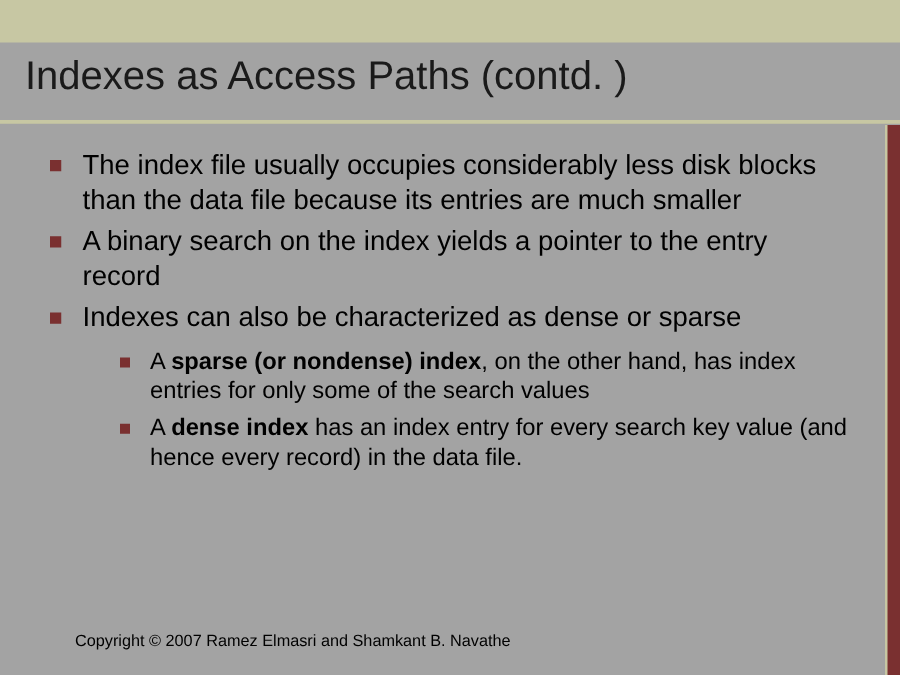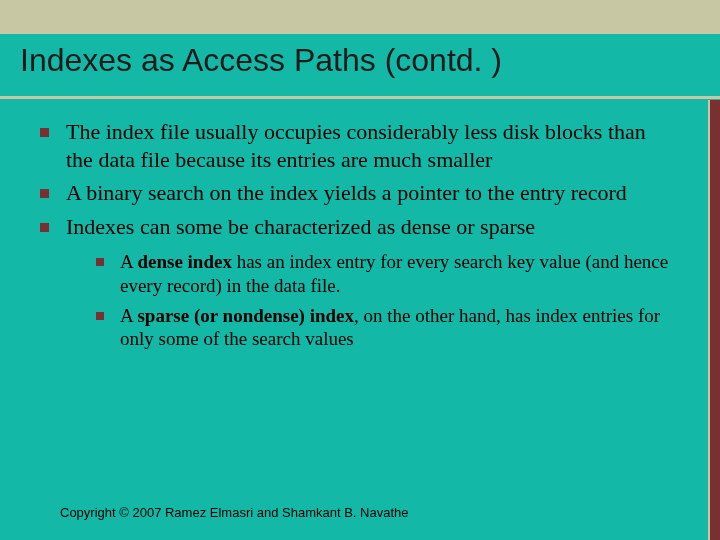--- a/index.html
+++ b/index.html
@@ -8,21 +8,21 @@
     width: 720px;
     height: 540px;
     font-family: Arial, Helvetica, sans-serif;
     background: #ffffff;
     overflow: hidden;
   }
   .slide {
     position: relative;
     width: 720px;
     height: 540px;
-    background: #14b8a6;
+    background: #a3a3a3;
   }
   .top-band {
     position: absolute;
     top: 0;
     left: 0;
     width: 720px;
     height: 34px;
     background: #c7c7a3;
   }
   .title-area {
@@ -66,21 +66,20 @@
     list-style: none;
     margin: 0;
     padding: 0;
   }
   ul.lvl1 > li {
     position: relative;
     padding-left: 28px;
     font-size: 22px;
     line-height: 1.25;
     margin-bottom: 6px;
-    font-family: Liberation Serif, serif;
   }
   ul.lvl1 > li::before {
     content: "";
     position: absolute;
     left: 2px;
     top: 10px;
     width: 9px;
     height: 9px;
     background: #7a3030;
   }
@@ -130,27 +129,27 @@
 
   <div class="body">
     <ul class="lvl1">
       <li>
         <span>The index file usually occupies considerably less disk blocks than the data file because its entries are much smaller</span>
       </li>
       <li>
         <span>A binary search on the index yields a pointer to the entry record</span>
       </li>
       <li>
-        <span>Indexes can some be characterized as dense or sparse</span>
+        <span>Indexes can also be characterized as dense or sparse</span>
         <ul class="lvl2">
           <li>
-            <span>A </span><span class="bold">dense index</span><span> has an index entry for every search key value (and hence every record) in the data file.</span>
+            <span>A </span><span class="bold">sparse (or nondense) index</span><span>, on the other hand, has index entries for only some of the search values</span>
           </li>
           <li>
-            <span>A </span><span class="bold">sparse (or nondense) index</span><span>, on the other hand, has index entries for only some of the search values</span>
+            <span>A </span><span class="bold">dense index</span><span> has an index entry for every search key value (and hence every record) in the data file.</span>
           </li>
         </ul>
       </li>
     </ul>
   </div>
 
   <div class="footer">Copyright © 2007 Ramez Elmasri and Shamkant B. Navathe</div>
 
 </div>
 

